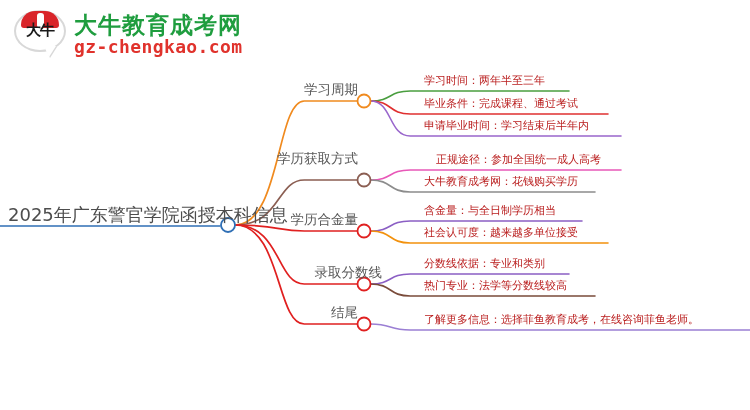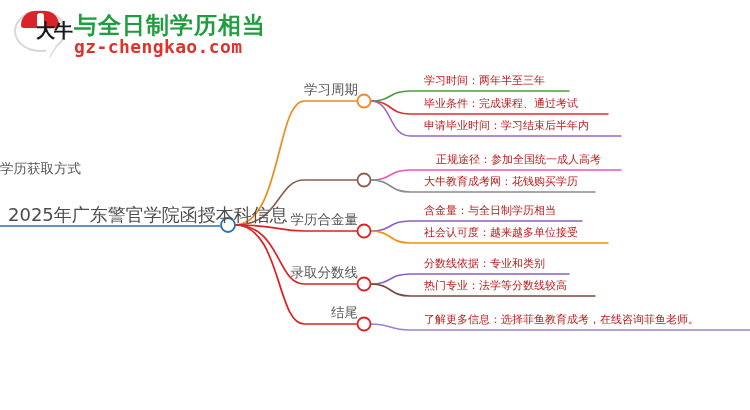--- a/index.html
+++ b/index.html
@@ -29,22 +29,22 @@
   .cap{
     position:absolute;left:7px;top:3px;width:38px;height:17px;
     background:#d9252a;border-radius:19px 19px 4px 4px;
     overflow:hidden;
   }
   .cap:after{
     content:"";position:absolute;left:16px;top:2px;width:7px;height:15px;
     background:#ffffff;border-radius:3px;
   }
   .logo-cn{
-    position:absolute;left:20px;top:15px;width:40px;height:28px;
-    color:#1a1a1a;font-size:19px;font-weight:bold;line-height:14px;
+    position:absolute;left:6px;top:15px;width:40px;height:28px;
+    color:#1a1a1a;font-size:15px;font-weight:bold;line-height:14px;
     letter-spacing:-1px;text-align:center;
     font-family:"DejaVu Sans","Liberation Sans",sans-serif;
   }
   .logo-text{display:flex;flex-direction:column;justify-content:center;}
   .logo-title{
     color:#1f9d3f;font-size:23px;font-weight:bold;letter-spacing:1px;
     line-height:26px;
     font-family:"DejaVu Sans","Liberation Sans",sans-serif;
   }
   .logo-url{
@@ -74,21 +74,21 @@
 <div id="stage">
 
   <div class="logo-wrap">
     <div class="logo-mark">
       <div class="bubble"></div>
       <div class="bubble-tail"></div>
       <div class="cap"></div>
       <div class="logo-cn">大牛</div>
     </div>
     <div class="logo-text">
-      <div class="logo-title">与全日制学历相当</div>
+      <div class="logo-title">大牛教育成考网</div>
       <div class="logo-url">gz-chengkao.com</div>
     </div>
   </div>
 
   <svg id="map" width="750" height="410">
     <g id="lines" fill="none" stroke-linecap="round">
         <path d="M0,226 L220,226" stroke="#2f6fb5" stroke-width="1.6"></path>
         <path d="M235,225 C281,225 276.24,101 304.24,101 L357,101" stroke="#f08a1e" stroke-width="1.7"></path>
         <path d="M370.5,101 C392.5,101 388.25,91 410.25,91 L569,91" stroke="#4a9e3f" stroke-width="1.6"></path>
         <path d="M370.5,101 C392.5,101 388.25,114 410.25,114 L608,114" stroke="#e03030" stroke-width="1.6"></path>
@@ -114,26 +114,26 @@
         <circle cx="364" cy="324" r="6.5" fill="#ffffff" stroke="#e02020" stroke-width="1.8"></circle>
       </g>
   </svg>
 
   <div id="labels">
       <div class="node-label root-label" style="left: 8px; top: 206px;">2025年广东警官学院函授本科信息</div>
       <div class="node-label branch-label" style="left: 0px; top: 83px; width: 358px; text-align: right;">学习周期</div>
       <div class="node-label leaf-label" style="left: 424px; top: 75px;">学习时间：两年半至三年</div>
       <div class="node-label leaf-label" style="left: 424px; top: 98px;">毕业条件：完成课程、通过考试</div>
       <div class="node-label leaf-label" style="left: 424px; top: 120px;">申请毕业时间：学习结束后半年内</div>
-      <div class="node-label branch-label" style="left: 0px; top: 162px; width: 358px; ">学历获取方式</div>
+      <div class="node-label branch-label" style="left: 0px; top: 152px; width: 358px; text-align: right;">学历获取方式</div>
       <div class="node-label leaf-label" style="left: 436px; top: 154px;">正规途径：参加全国统一成人高考</div>
       <div class="node-label leaf-label" style="left: 424px; top: 176px;">大牛教育成考网：花钱购买学历</div>
       <div class="node-label branch-label" style="left: 0px; top: 213px; width: 358px; text-align: right;">学历合金量</div>
       <div class="node-label leaf-label" style="left: 424px; top: 205px;">含金量：与全日制学历相当</div>
       <div class="node-label leaf-label" style="left: 424px; top: 227px;">社会认可度：越来越多单位接受</div>
-      <div class="node-label branch-label" style="left: 0px; top: 266px; width: 358px; text-align: right;">录取分数线</div>
+      <div class="node-label branch-label" style="left: 0px; top: 266px; width: 358px; text-align: right; padding-left: 24px;">录取分数线</div>
       <div class="node-label leaf-label" style="left: 424px; top: 258px;">分数线依据：专业和类别</div>
       <div class="node-label leaf-label" style="left: 424px; top: 280px;">热门专业：法学等分数线较高</div>
       <div class="node-label branch-label" style="left: 0px; top: 306px; width: 358px; text-align: right;">结尾</div>
       <div class="node-label leaf-label" style="left: 424px; top: 314px;">了解更多信息：选择菲鱼教育成考，在线咨询菲鱼老师。</div>
     </div>
 
 </div>
 
 </body></html>

